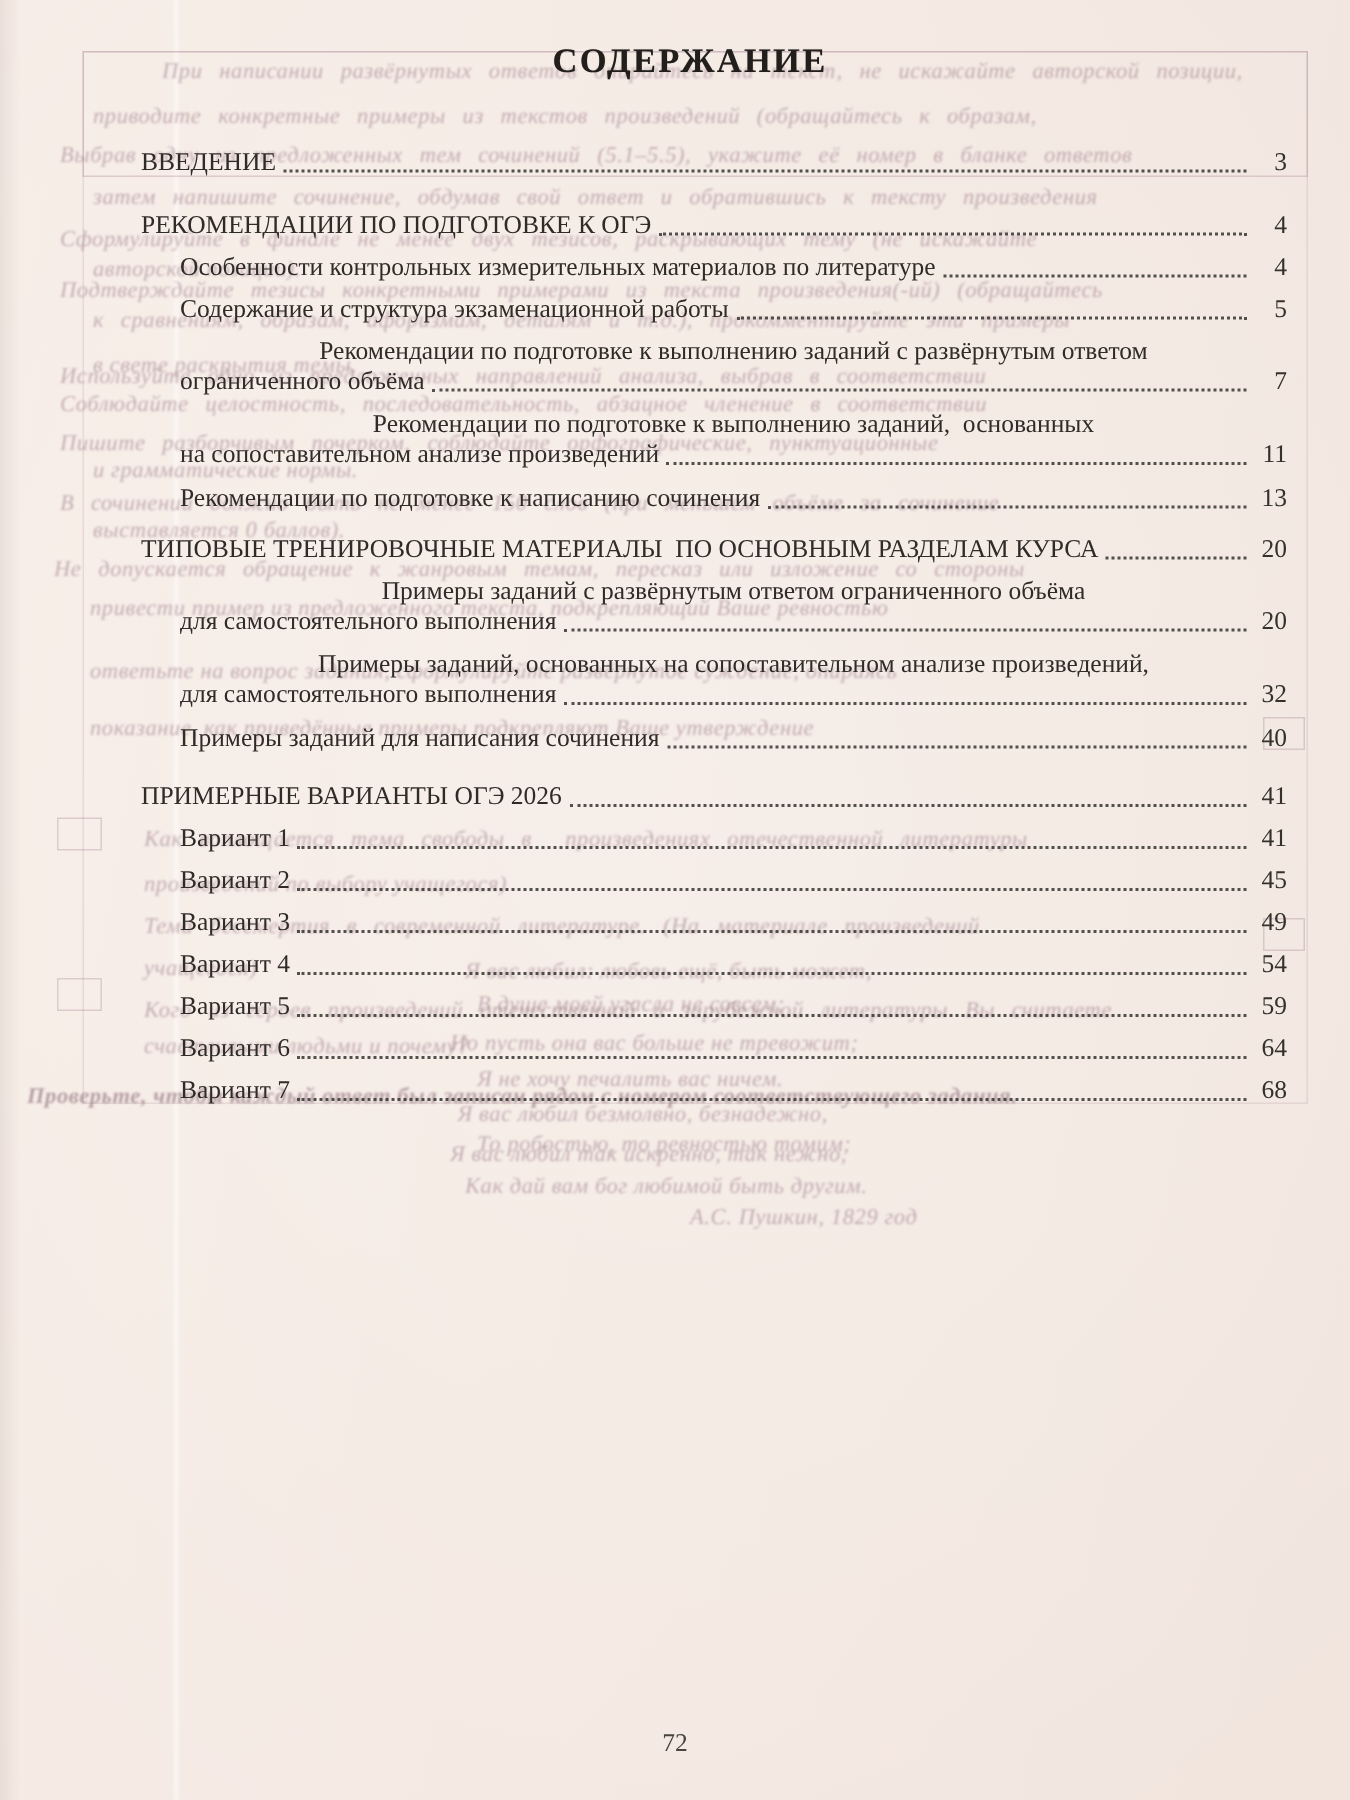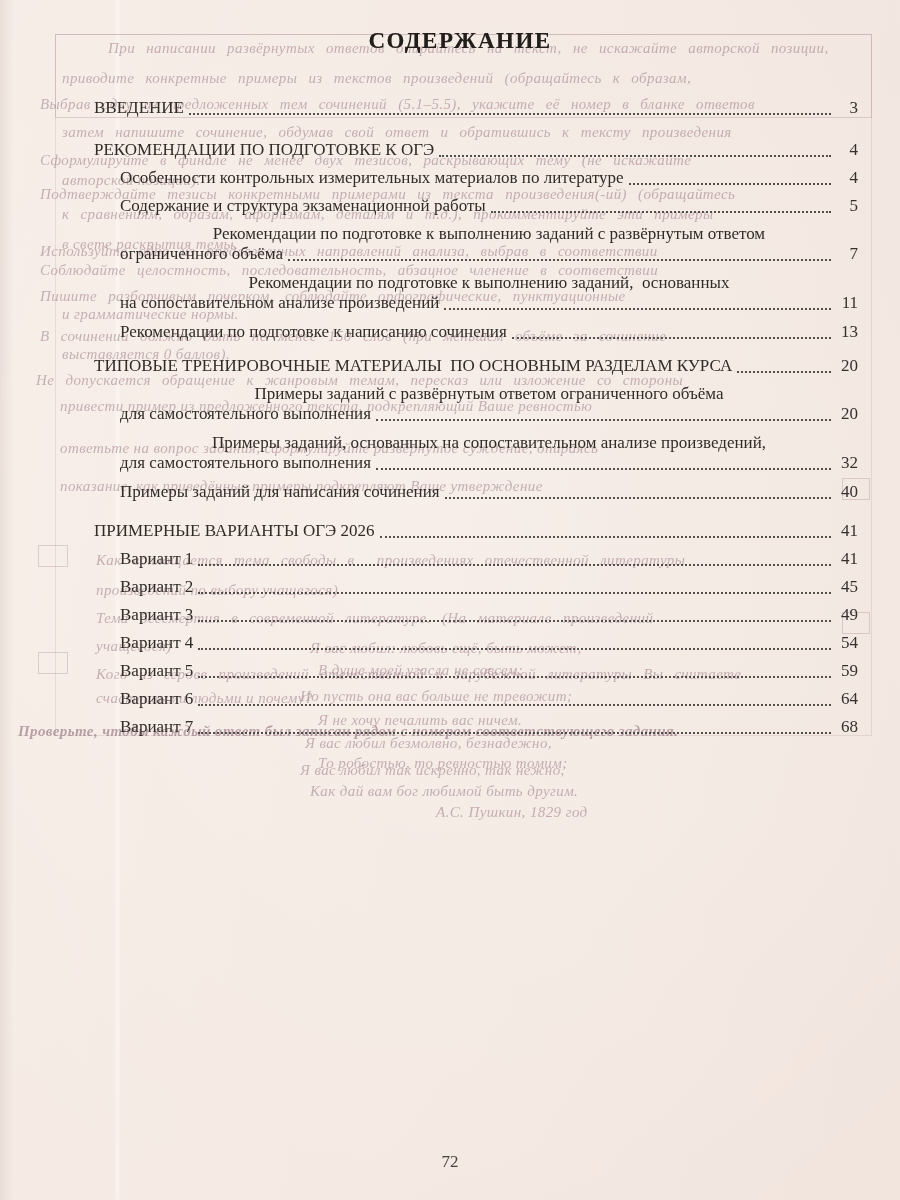--- a/index.html
+++ b/index.html
@@ -65,21 +65,21 @@
   .bl-23 { left:96px;  top:666px; }
   .bl-24 { left:96px;  top:690px; }
   .bl-25 { left:310px; top:640px; font-size:14.5px; }
   .bl-26 { left:318px; top:662px; font-size:14.5px; }
   .bl-27 { left:300px; top:688px; font-size:14.5px; }
   .bl-28 { left:318px; top:712px; font-size:14.5px; }
   .bl-29 { left:305px; top:735px; font-size:14.5px; }
   .bl-30 { left:318px; top:755px; font-size:14.5px; }
   .bl-31 { left:300px; top:762px; font-size:14.5px; }
   .bl-32 { left:310px; top:783px; font-size:14.5px; }
-  .bl-33 { left:436px; top:804px; font-size:14.5px; }
+  .bl-33 { left:460px; top:804px; font-size:14.5px; }
   .bl-34 { left:18px;  top:723px; font-size:15px; }
 
   
   .toc {
     position:absolute; left:62px; top:0; width:796px; z-index:2;
     color:#2f2b27; font-size:17px;
   }
   .toc-title {
     text-align:center; font-weight:bold; font-size:23px; letter-spacing:1.5px;
     color:#211e1b; margin:28px 0 44px 0;

